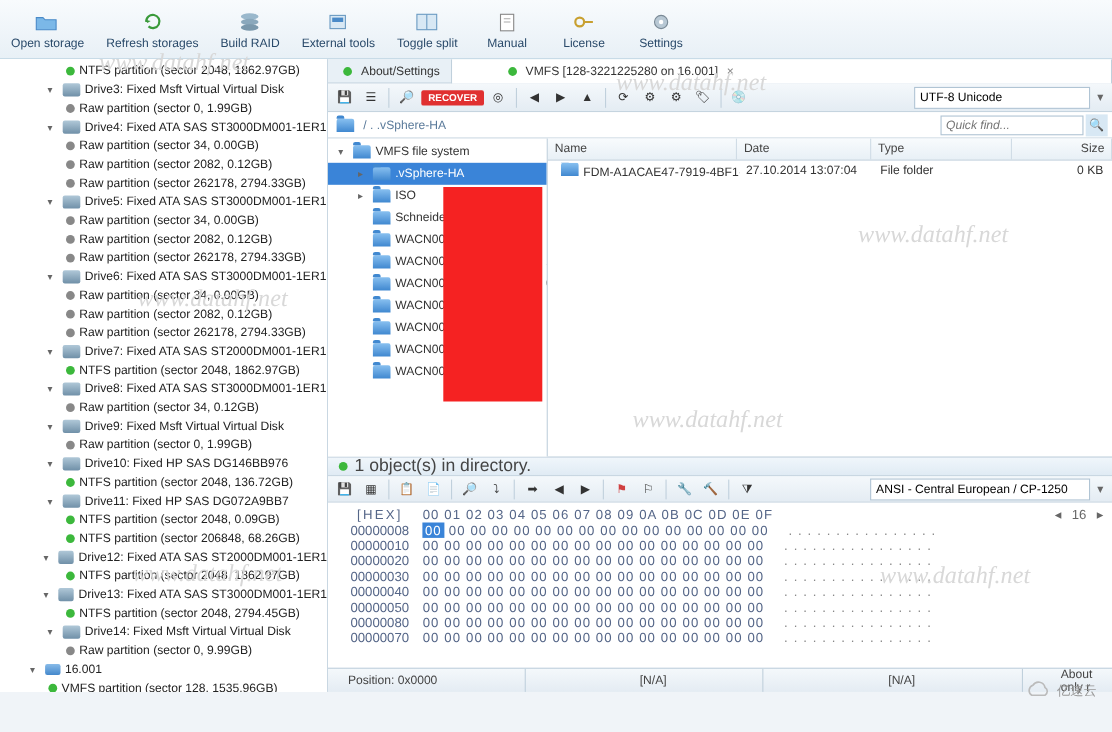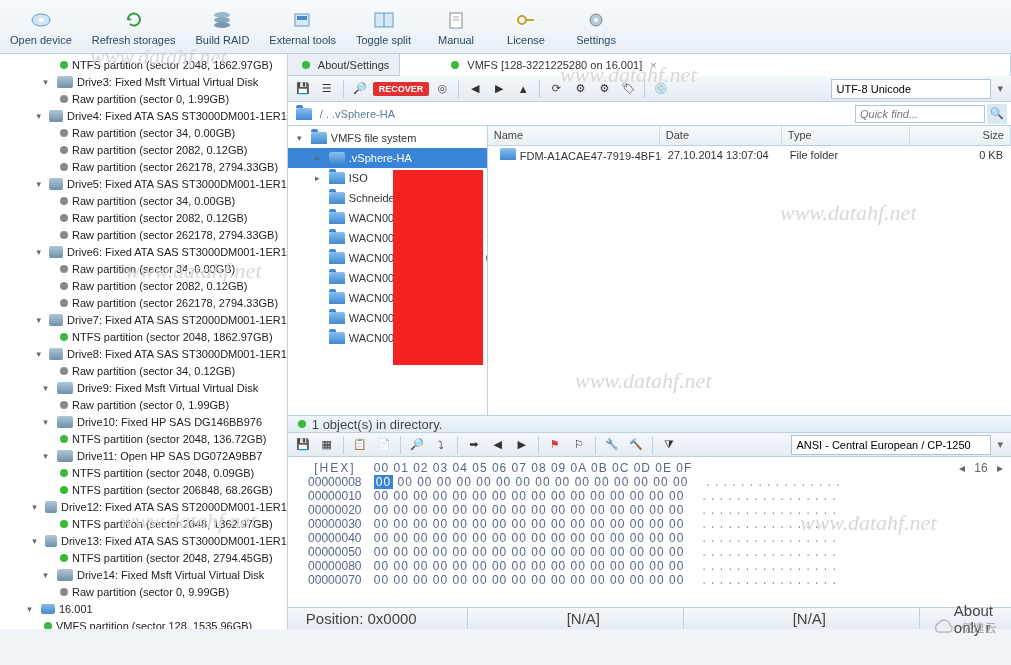--- a/index.html
+++ b/index.html
@@ -39,32 +39,32 @@
 .fs-row.selected { background: #3a84d8; color: #fff; }
 .folder-icon { width: 16px; height: 12px; background: linear-gradient(#88c0f0,#4088d0); border-radius: 2px 2px 0 0; display: inline-block; margin: 0 4px; position: relative; }
 .folder-icon::before { content:''; position:absolute; top:-3px; left:0; width:7px; height:3px; background:#4088d0; border-radius:2px 2px 0 0; }
 .red-overlay { position: absolute; left: 105px; top: 44px; width: 90px; height: 195px; background: #f52222; z-index: 5; }
 .file-list { flex: 1; background: #fff; display: flex; flex-direction: column; justify-content: space-between; }
 .fl-header { display: flex; background: linear-gradient(#f8fbfd,#e8f0f6); border-bottom: 1px solid #c0d0dc; height: 20px; }
 .fl-col { padding: 3px 6px; border-right: 1px solid #d0dce6; font-size: 11px; color: #444; }
 .fl-body { flex: 1; }
 .fl-row { display: flex; align-items: center; height: 18px; padding: 0 2px; }
 .fl-cell { padding: 0 6px; font-size: 11px; white-space: nowrap; overflow: hidden; }
-.status-strip { background: linear-gradient(#f0f6fb,#e0ebf4); border-top: 1px solid #c0d0dc; border-bottom: 1px solid #c0d0dc; height: 18px; display:flex; align-items:center; padding: 0 6px; font-size: 13px; color: #444; }
+.status-strip { background: linear-gradient(#f0f6fb,#e0ebf4); border-top: 1px solid #c0d0dc; border-bottom: 1px solid #c0d0dc; height: 18px; display:flex; align-items:center; padding: 0 6px; font-size: 16px; color: #444; }
 .hex-toolbar { display: flex; align-items: center; background: linear-gradient(#f4f8fb,#e4ecf3); border-bottom: 1px solid #c0d0dc; height: 24px; padding: 0 4px; gap: 2px; }
 .hex-view { background: #fff; font-family: 'Courier New', monospace; font-size: 12px; padding: 4px 8px; overflow: hidden; }
 .hex-header { color: #556688; }
 .hex-header .addr { letter-spacing: 2px; }
 .hex-line { display: flex; white-space: pre; color: #556688; text-align: center; }
 .hex-addr { width: 78px; }
 .hex-bytes { letter-spacing: 1px; }
 .hex-sel { background: #3a84d8; color: #fff; padding: 0 2px; }
 .hex-ascii { margin-left: 18px; }
 .dot-ascii { color: #888; letter-spacing: 1px; }
-.statusbar { display: flex; align-items: flex-start; background: linear-gradient(#f4f8fb,#e4ecf3); border-top: 1px solid #c0d0dc; height: 22px; font-size: 15px; color: #444; gap: 16px; }
+.statusbar { display: flex; align-items: flex-start; background: linear-gradient(#f4f8fb,#e4ecf3); border-top: 1px solid #c0d0dc; height: 22px; font-size: 11px; color: #444; gap: 16px; }
 .sb-cell { padding: 0 18px; border-right: 1px solid #c0d0dc; height: 100%; display: flex; align-items: center; }
 .watermark { position: absolute; color: #d8d8d8; font-size: 22px; font-family: Georgia, serif; font-style: italic; z-index: 1; pointer-events: none; }
 .hex-nav { margin-left: auto; display: flex; align-items: center; gap: 6px; color: #666; }
 .enc-sel2 { width: 200px; height: 20px; font-size: 11px; border: 1px solid #b0c4d4; background: #fff; margin-left: auto; padding: 0 4px; }
 .cloud-logo { position: absolute; right: 14px; bottom: 28px; z-index: 20; display:flex; align-items:center; gap:4px; color:#999; font-size:12px; }
 </style>
 </head>
 <body>
 
 <div class="watermark" style="left:90px; top:44px;">www.datahf.net</div>
@@ -72,25 +72,24 @@
 <div class="watermark" style="left:780px; top:200px;">www.datahf.net</div>
 <div class="watermark" style="left:125px; top:258px;">www.datahf.net</div>
 <div class="watermark" style="left:575px; top:368px;">www.datahf.net</div>
 <div class="watermark" style="left:120px; top:508px;">www.datahf.net</div>
 <div class="watermark" style="left:800px; top:510px;">www.datahf.net</div>
 
 <div class="toolbar-main">
   <div class="tb-btn">
     <span class="tb-icon">
         <svg width="24" height="20">
-          <ellipse cx="12" cy="10" rx="9" ry="6" fill="#cde6f5" stroke="#6a9ac2"></ellipse>
-          <ellipse cx="12" cy="10" rx="3" ry="2" fill="#fff"></ellipse>
-        </svg>
-      </span>
-    <span class="tb-label">Open device</span>
+          <path d="M2 6h6l2 2h10v9H2z" fill="#7bb8e8" stroke="#4a8ac8"></path>
+        </svg>
+      </span>
+    <span class="tb-label">Open storage</span>
   </div>
   <div class="tb-btn">
     <span class="tb-icon">
         <svg width="24" height="20">
           <path d="M6 10a6 6 0 1 1 2 4" fill="none" stroke="#3a9a3a" stroke-width="2"></path>
           <path d="M5 8l2 3 3-2z" fill="#3a9a3a"></path>
         </svg>
       </span>
     <span class="tb-label">Refresh storages</span>
   </div>
@@ -275,21 +274,21 @@
       </div>
       <div class="tree-row">
         <span class="tree-indent" style="width: 56px;"></span>
         <span class="status-dot dot-green"></span>
         <span class="tree-label">NTFS partition (sector 2048, 136.72GB)</span>
       </div>
       <div class="tree-row">
         <span class="tree-indent" style="width: 40px;"></span>
         <span class="tree-exp">▾</span>
         <span class="drive-icon"></span>
-        <span class="tree-label">Drive11: Open HP SAS DG072A9BB7</span>
+        <span class="tree-label">Drive11: Fixed HP SAS DG072A9BB7</span>
       </div>
       <div class="tree-row">
         <span class="tree-indent" style="width: 56px;"></span>
         <span class="status-dot dot-green"></span>
         <span class="tree-label">NTFS partition (sector 2048, 0.09GB)</span>
       </div>
       <div class="tree-row">
         <span class="tree-indent" style="width: 56px;"></span>
         <span class="status-dot dot-green"></span>
         <span class="tree-label">NTFS partition (sector 206848, 68.26GB)</span>

